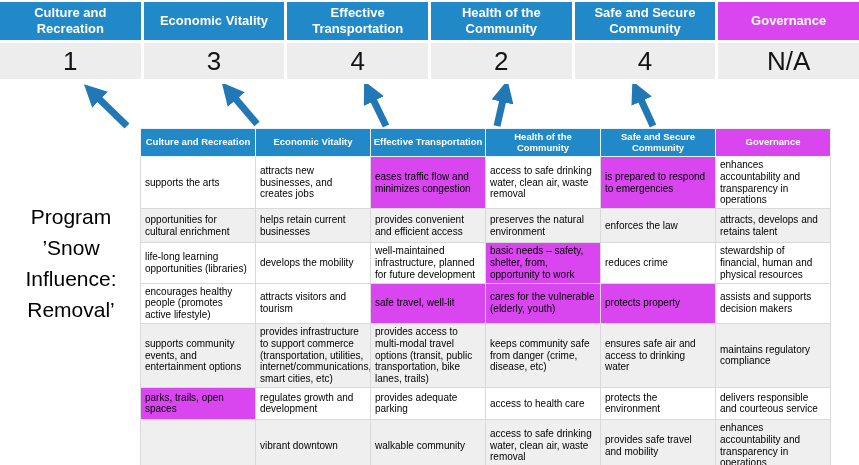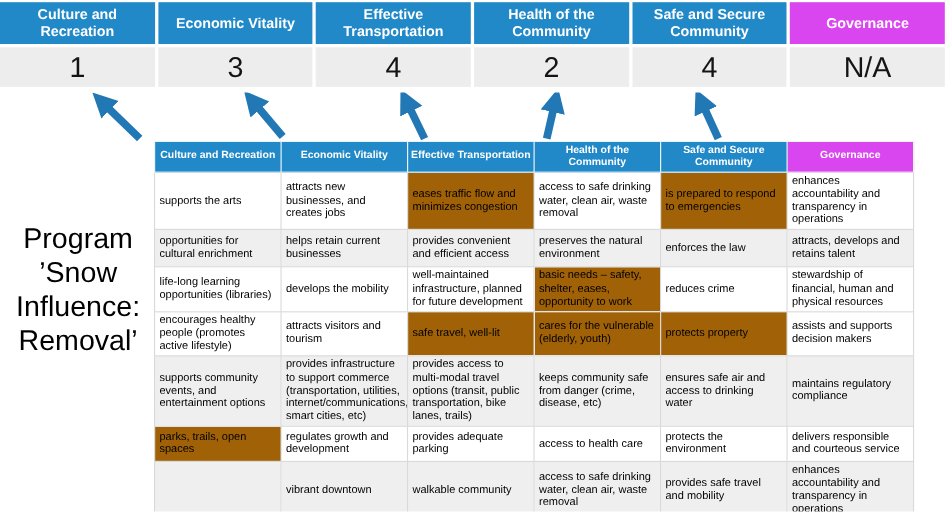--- a/index.html
+++ b/index.html
@@ -29,39 +29,39 @@
     height:36px;background:#EDEDED;display:flex;align-items:center;justify-content:center;
     font-size:26px;color:#141414;
   }
 
   
   .arrows{position:absolute;top:84px;left:0;width:859px;height:46px;}
 
   
   .program-title{
     position:absolute;left:0;top:201px;width:142px;
-    text-align:center;font-size:26px;line-height:31px;color:#000;
+    text-align:center;font-size:21px;line-height:31px;color:#000;
   }
 
   
   .matrix{position:absolute;left:140px;top:128px;}
   table.matrix-table{border-collapse:collapse;table-layout:fixed;width:660px;}
   .matrix-table th{
     width:110px;height:25px;color:#fff;font-weight:bold;font-size:9.5px;
     text-align:center;vertical-align:middle;line-height:1.15;
     border:1px solid #e8f2f9;padding:1px 2px;
   }
   .matrix-table th.green{border-color:#eef7e4;}
   .matrix-table td{
     width:110px;background:#fff;color:#000;font-size:10px;line-height:1.18;
     border:1px solid #D9D9D9;padding:2px 4px;vertical-align:middle;
     overflow:hidden;
   }
   .matrix-table tr.shaded td{background:#EFEFEF;}
-  .matrix-table td.hl{background:#a16207;}
+  .matrix-table td.hl{background:#d946ef;}
 </style>
 </head>
 <body>
 
 <div class="page">
 
   <div class="summary-headers">
     <div class="sum-h blue">Culture and Recreation</div>
     <div class="sum-h blue">Economic Vitality</div>
     <div class="sum-h blue">Effective Transportation</div>
@@ -125,21 +125,21 @@
             <td class="hl">helps retain current businesses</td>
             <td class="hl">provides convenient and efficient access</td>
             <td>preserves the natural environment</td>
             <td>enforces the law</td>
             <td>attracts, develops and retains talent</td>
           </tr>
           <tr style="height: 36px;">
             <td>life-long learning opportunities (libraries)</td>
             <td>develops the mobility</td>
             <td>well-maintained infrastructure, planned for future development</td>
-            <td class="hl">basic needs – safety, shelter, eases, opportunity to work</td>
+            <td class="hl">basic needs – safety, shelter, from, opportunity to work</td>
             <td>reduces crime</td>
             <td>stewardship of financial, human and physical resources</td>
           </tr>
           <tr style="height: 34px;">
             <td>encourages healthy people (promotes active lifestyle)</td>
             <td>attracts visitors and tourism</td>
             <td class="hl">safe travel, well-lit</td>
             <td class="hl">cares for the vulnerable (elderly, youth)</td>
             <td class="hl">protects property</td>
             <td>assists and supports decision makers</td>

